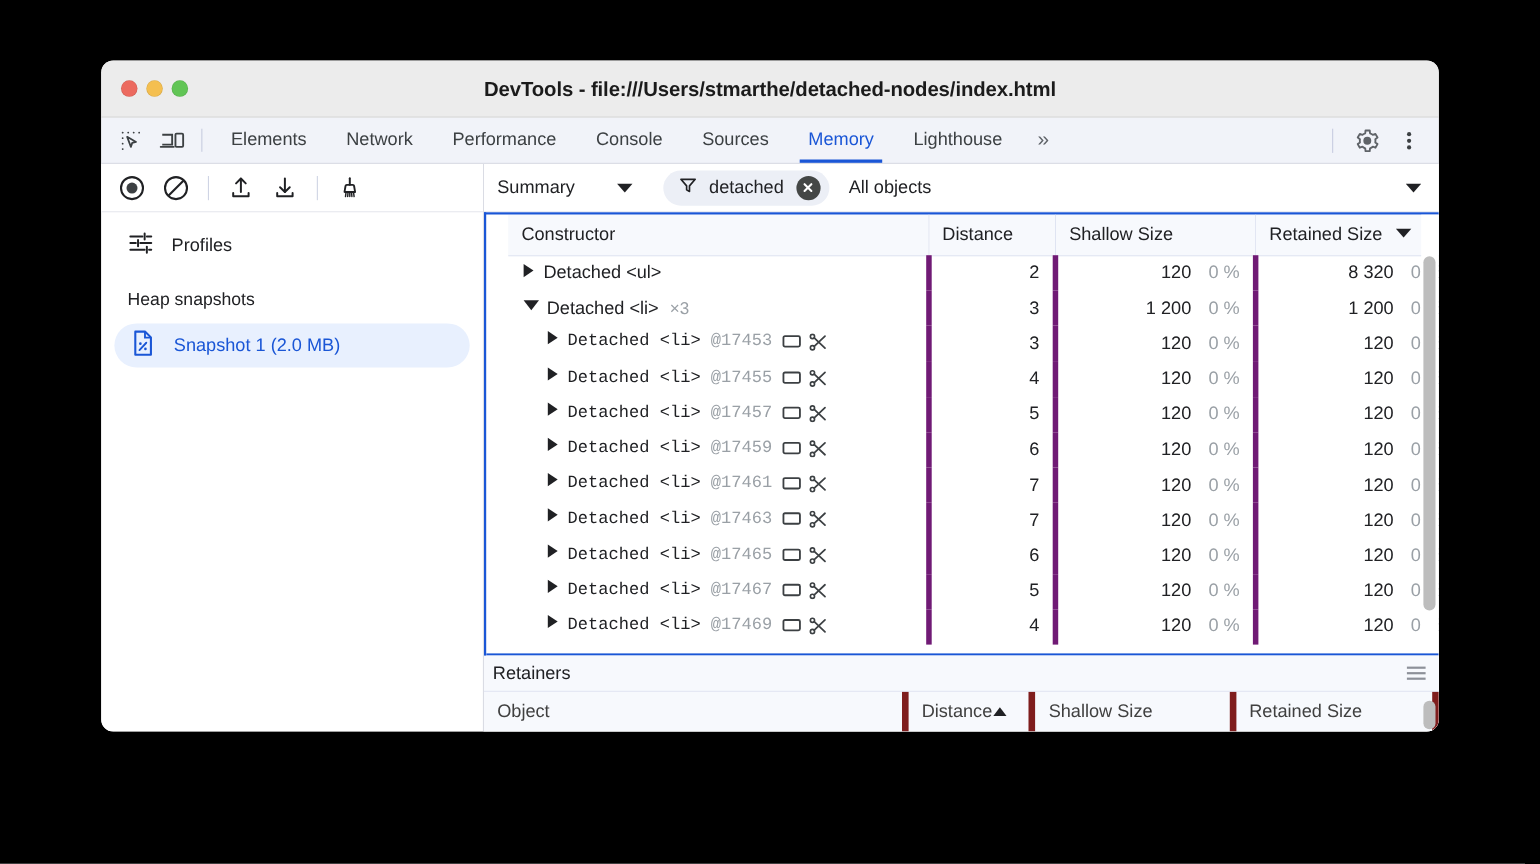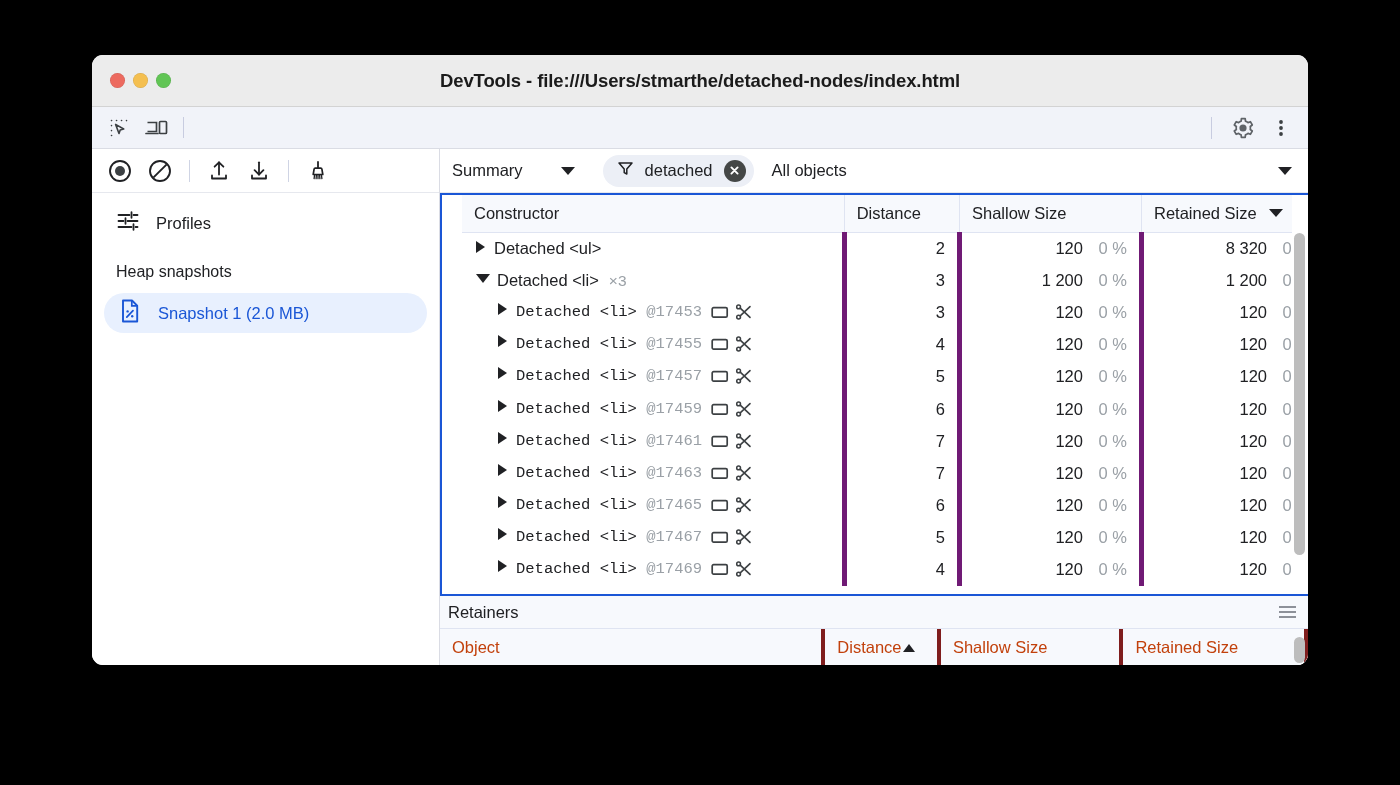--- a/index.html
+++ b/index.html
@@ -155,23 +155,23 @@
   #ret-head {
     height: 33px; display: flex; align-items: center; justify-content: space-between;
     padding: 0 12px 0 8px; background: #f7f9fd; border-bottom: 1px solid #dfe4f2;
   }
   #ret-head .rtitle { font-size: 16.5px; color: #202124; }
   .hamburger { display: flex; flex-direction: column; gap: 3px; cursor: pointer; }
   .hamburger i { display: block; width: 17px; height: 2px; background: #8d9199; }
   #ret-table { position: relative; }
   #ret-table table { border-collapse: collapse; width: 100%; table-layout: fixed; }
   #ret-table th {
-    background: #f7f9fd; font-weight: 400; font-size: 16.5px; color: #c2410c;
+    background: #f7f9fd; font-weight: 400; font-size: 16.5px; color: #404040;
     text-align: left; height: 36px; padding: 0 12px;
-    border-right: 4px solid #7f1d1d; cursor: pointer; white-space: nowrap;
+    border-right: 6px solid #7f1d1d; cursor: pointer; white-space: nowrap;
   }
   .ascaret { display: inline-block; width: 0; height: 0; margin-left: 1px;
       border-left: 6px solid transparent; border-right: 6px solid transparent; border-bottom: 8px solid #202124; vertical-align: 1px; }
   .rscroll-thumb { position: absolute; right: 3px; top: 8px; width: 11px; height: 26px; border-radius: 6px; background: #bdbdbd; }
 </style>
 </head>
 <body>
 
 <div id="window">
 
@@ -194,20 +194,30 @@
       </span>
       <span class="tb-icon">
         <svg width="24" height="20" viewBox="0 0 24 20">
           <path d="M2.5 4.5h9v9h-9" fill="none" stroke="#3c4043" stroke-width="1.7"></path>
           <path d="M1 15.5h12" stroke="#3c4043" stroke-width="1.7" stroke-linecap="round"></path>
           <rect x="14.5" y="3.5" width="7" height="12" rx="1" fill="none" stroke="#3c4043" stroke-width="1.7"></rect>
         </svg>
       </span>
     </div>
     <div class="tb-divider"></div>
+    <div class="tabs">
+      <div class="tab">Elements</div>
+      <div class="tab">Network</div>
+      <div class="tab">Performance</div>
+      <div class="tab">Console</div>
+      <div class="tab">Sources</div>
+      <div class="tab active">Memory</div>
+      <div class="tab">Lighthouse</div>
+      <div class="tab more">»</div>
+    </div>
     <div class="tb-right">
       <span class="sep"></span>
       <span class="tb-rbtn">
         <svg width="24" height="24" viewBox="0 0 24 24">
           <path d="M12 8.4a3.6 3.6 0 100 7.2 3.6 3.6 0 000-7.2z" fill="#5f6368"></path>
           <path d="M19.4 12c0-.5-.05-1-.13-1.46l2.02-1.55-1.9-3.3-2.38.93a7.5 7.5 0 00-2.53-1.47L14.2 2.6h-3.8l-.28 2.55a7.5 7.5 0 00-2.53 1.47l-2.38-.93-1.9 3.3 2.02 1.55a7.7 7.7 0 000 2.92L3.3 15.01l1.9 3.3 2.38-.93a7.5 7.5 0 002.53 1.47l.28 2.55h3.8l.28-2.55a7.5 7.5 0 002.53-1.47l2.38.93 1.9-3.3-2.02-1.55c.08-.47.13-.96.13-1.46z" fill="none" stroke="#5f6368" stroke-width="1.7" stroke-linejoin="round"></path>
         </svg>
       </span>
       <span class="tb-rbtn">
         <svg width="20" height="22" viewBox="0 0 20 22">

